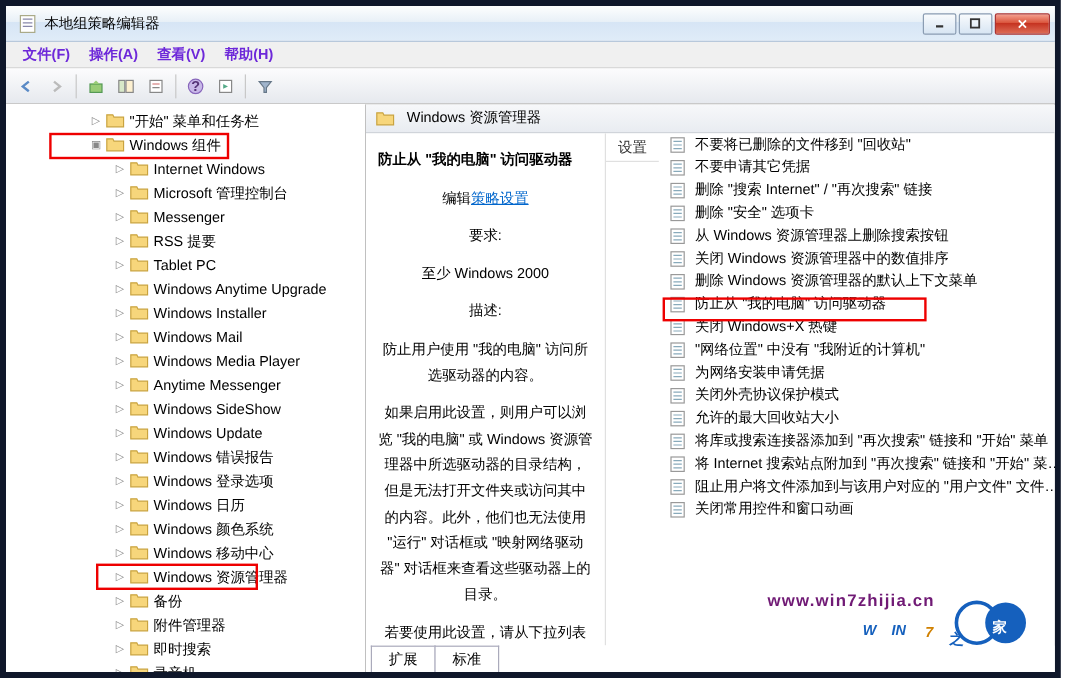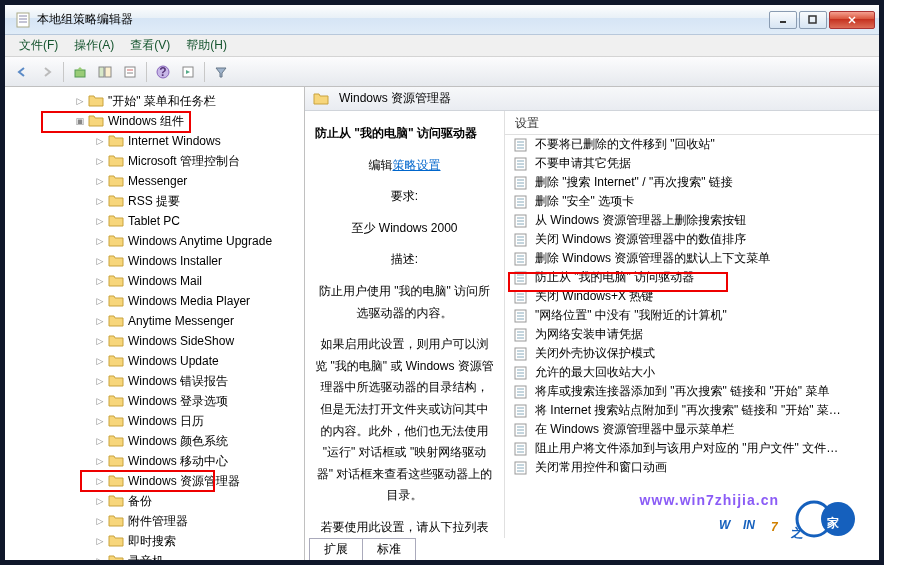--- a/index.html
+++ b/index.html
@@ -5,47 +5,47 @@
 * { margin: 0; padding: 0; box-sizing: border-box; font-family: "Microsoft YaHei", "SimSun", Tahoma, sans-serif; font-size: 12px; }
 body { background: #fff; overflow: hidden; }
 .window { width: 884px; height: 565px; border: 5px solid #0f172a; background: #f0f0f0; display: flex; flex-direction: column; position: relative; }
 .titlebar { height: 30px; background: linear-gradient(#fdfefe, #e8f0f7 45%, #d6e5f5 46%, #e0ecf8); display: flex; align-items: center; padding: 0 4px; border-bottom: 1px solid #b8c8db; }
 .titlebar-icon { width: 16px; height: 16px; margin: 0 6px; }
 .titlebar-title { flex: 1; color: #000; font-size: 12px; }
 .win-btns { display: flex; gap: 2px; }
 .win-btn { width: 28px; height: 18px; border: 1px solid #8a9cb2; border-radius: 2px; background: linear-gradient(#f9fbfd,#d7e5f3); display: flex; align-items: center; justify-content: center; font-size: 10px; }
 .win-close { width: 46px; background: linear-gradient(#f4a090,#d9533a 45%,#c53220 46%,#dd6d57); color: #fff; border-color: #a33; }
 .menubar { height: 22px; background: #f0f0f0; display: flex; align-items: center; padding: 0 6px; border-bottom: 1px solid #d4d4d4; }
-.menu-item { padding: 2px 8px; color: #14532d; }
+.menu-item { padding: 2px 8px; color: #6d28d9; font-weight: bold; }
 .toolbar { height: 30px; background: linear-gradient(#fcfcfd,#e6e9ee); display: flex; align-items: center; padding: 0 6px; gap: 3px; border-bottom: 1px solid #c0c0c0; }
 .tool-btn { width: 22px; height: 22px; display: flex; align-items: center; justify-content: center; border: 1px solid transparent; border-radius: 2px; }
 .tool-sep { width: 1px; height: 20px; background: #c8c8c8; margin: 0 2px; }
 .content { flex: 1; display: flex; overflow: hidden; }
 .tree-pane { width: 300px; background: #fff; border-right: 1px solid #c0c0c0; overflow-y: auto; overflow-x: hidden; padding: 4px 0; position: relative; }
 .tree-item { display: flex; align-items: center; height: 20px; padding-left: 16px; white-space: nowrap; cursor: default; position: relative; }
 .tree-toggle { width: 10px; height: 10px; margin-right: 3px; color: #888; font-size: 9px; display: flex; align-items: center; justify-content: center; }
 .folder-icon { width: 16px; height: 14px; margin-right: 4px; }
 .tree-label { color: #000; }
 .right-pane { flex: 1; display: flex; flex-direction: column; background: #fff; overflow: hidden; }
 .right-header { height: 24px; background: linear-gradient(#f7f8fa,#e9ecf1); border-bottom: 1px solid #d0d4da; display: flex; align-items: center; padding: 0 8px; gap: 6px; }
 .right-body { flex: 1; display: flex; overflow: hidden; }
 .desc-pane { width: 200px; padding: 12px 10px; border-right: 1px solid #e0e0e0; overflow-y: auto; line-height: 1.8; }
 .desc-title { font-weight: bold; margin-bottom: 10px; }
 .desc-link { color: #0066cc; text-decoration: underline; cursor: pointer; }
 .desc-text { margin-bottom: 10px; color: #000; text-align: center; }
-.settings-pane { flex: 1; display: flex; flex-direction: column; overflow: hidden; }
+.settings-pane { flex: 1; display: flex; flex-direction: row; overflow: hidden; }
 .settings-header { height: 24px; padding: 4px 10px; border-bottom: 1px solid #e0e0e0; color: #333; }
 .settings-list { flex: 1; overflow-y: auto; position: relative; }
 .setting-item { display: flex; align-items: center; height: 19px; padding: 0 8px; gap: 6px; white-space: nowrap; cursor: default; }
 .setting-icon { width: 16px; height: 14px; flex-shrink: 0; }
 .tabs { height: 22px; display: flex; padding-left: 4px; background: #fff; align-items: center; }
 .tab { padding: 2px 14px; border: 1px solid #aab; border-bottom: none; background: #fff; margin-right: -1px; font-size: 12px; }
 .red-box { position: absolute; border: 2px solid #e00; background: transparent; pointer-events: none; }
 .watermark { position: absolute; right: 20px; bottom: 10px; pointer-events: none; }
-.watermark-url { color: #8b5cf6; font-size: 14px; font-weight: bold; position: absolute; right: 100px; bottom: 52px; letter-spacing: 1px; }
+.watermark-url { color: #701a75; font-size: 14px; font-weight: bold; position: absolute; right: 100px; bottom: 52px; letter-spacing: 1px; }
 .win7-logo { font-style: italic; font-weight: bold; }
 </style>
 </head>
 <body>
 
 <div class="window">
   <div class="titlebar">
     <svg class="titlebar-icon" viewBox="0 0 16 16">
         <rect x="2" y="1" width="12" height="14" fill="#fff" stroke="#aa8" stroke-width="1"></rect>
         <line x1="4" y1="4" x2="12" y2="4" stroke="#88a"></line>
@@ -465,29 +465,20 @@
                 </svg>
                 <span>将 Internet 搜索站点附加到 "再次搜索" 链接和 "开始" 菜…</span>
               </div>
               <div class="setting-item">
                 <svg class="setting-icon" viewBox="0 0 16 14">
                   <rect x="2" y="1" width="11" height="12" fill="#fff" stroke="#999"></rect>
                   <line x1="4" y1="4" x2="11" y2="4" stroke="#8ab"></line>
                   <line x1="4" y1="7" x2="11" y2="7" stroke="#8ab"></line>
                   <line x1="4" y1="10" x2="11" y2="10" stroke="#8ab"></line>
                 </svg>
-                <span>在 Windows 资源管理器中显示菜单栏</span>
-              </div>
-              <div class="setting-item">
-                <svg class="setting-icon" viewBox="0 0 16 14">
-                  <rect x="2" y="1" width="11" height="12" fill="#fff" stroke="#999"></rect>
-                  <line x1="4" y1="4" x2="11" y2="4" stroke="#8ab"></line>
-                  <line x1="4" y1="7" x2="11" y2="7" stroke="#8ab"></line>
-                  <line x1="4" y1="10" x2="11" y2="10" stroke="#8ab"></line>
-                </svg>
                 <span>阻止用户将文件添加到与该用户对应的 "用户文件" 文件…</span>
               </div>
               <div class="setting-item">
                 <svg class="setting-icon" viewBox="0 0 16 14">
                   <rect x="2" y="1" width="11" height="12" fill="#fff" stroke="#999"></rect>
                   <line x1="4" y1="4" x2="11" y2="4" stroke="#8ab"></line>
                   <line x1="4" y1="7" x2="11" y2="7" stroke="#8ab"></line>
                   <line x1="4" y1="10" x2="11" y2="10" stroke="#8ab"></line>
                 </svg>
                 <span>关闭常用控件和窗口动画</span>

